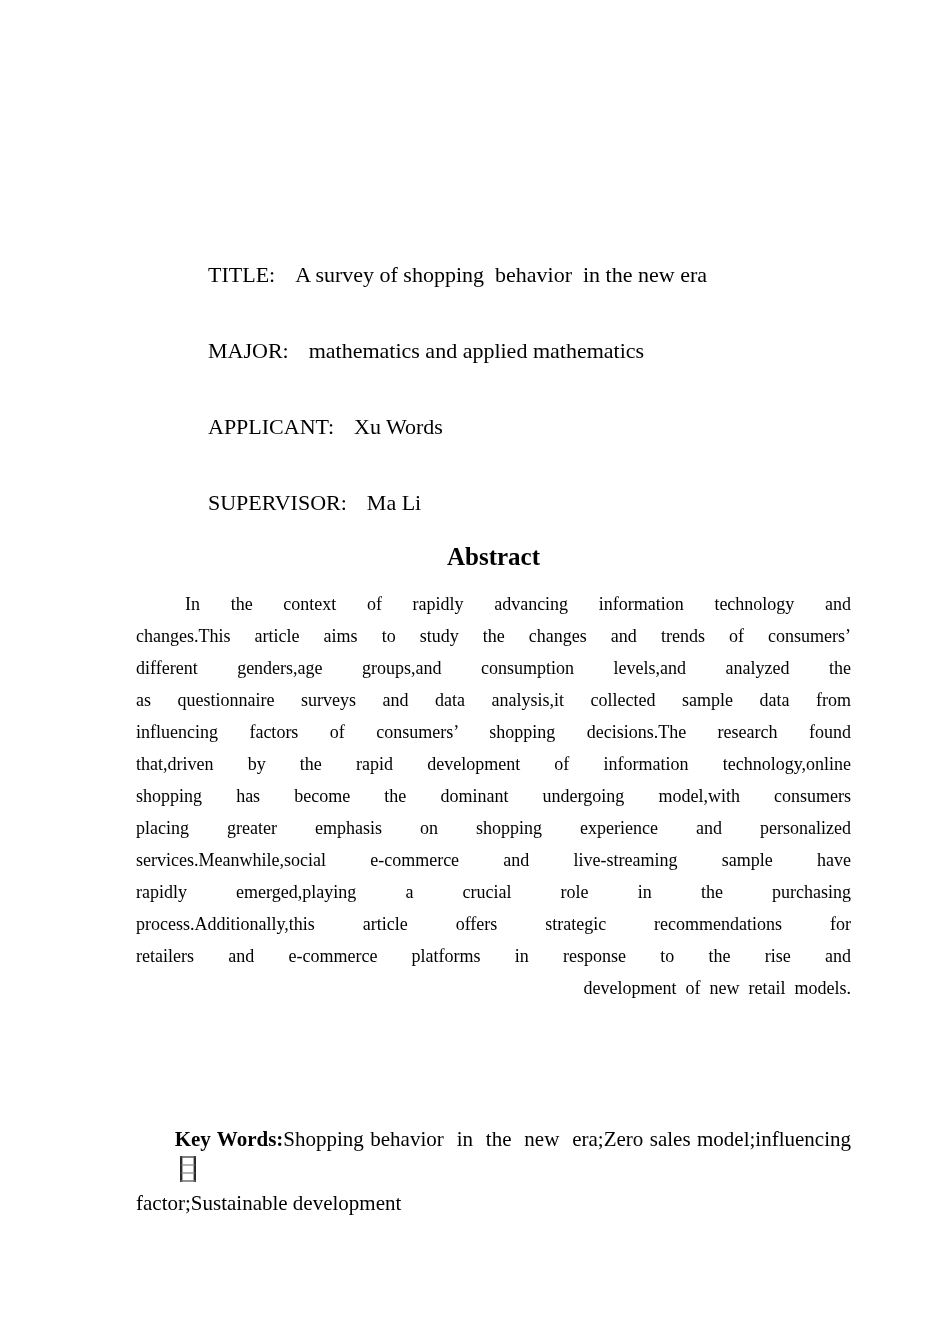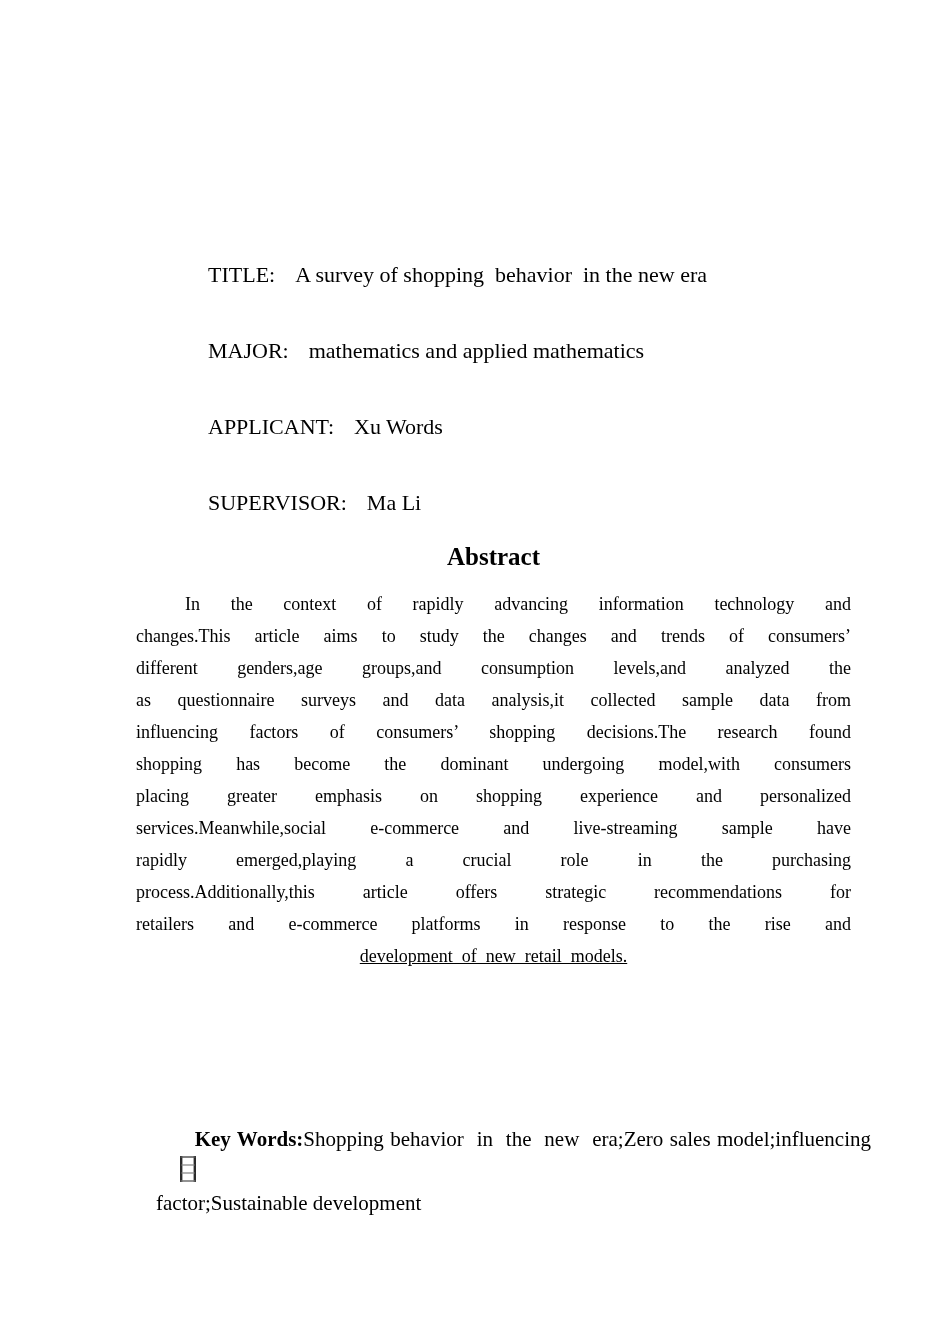--- a/index.html
+++ b/index.html
@@ -55,33 +55,31 @@
   }
   .abs-line {
     text-align: justify;
     text-align-last: justify;
     white-space: pre-wrap;
   }
   .abs-line.first-line {
     text-indent: 49px;
   }
   .abs-line.last-line {
-    text-align: center;
+    text-align: right;
     text-align-last: auto;
-    text-decoration: underline;
   }
   
   .keywords-section {
     position: absolute;
     left: 136px;
     top: 1091px;
     width: 715px;
     font-size: 21px;
     line-height: 32px;
-    margin-left: 20px;
   }
   .kw-line1 {
     text-align: justify;
     text-align-last: justify;
     white-space: pre-wrap;
   }
   .kw-label {
     font-weight: bold;
   }
   .kw-line2 {
@@ -117,20 +115,21 @@
   </div>
 
   <div class="abstract-heading">Abstract</div>
 
   <div class="abstract-body">
     <div class="abs-line first-line">In the context of rapidly advancing information technology and</div>
     <div class="abs-line">changes.This article aims to study the changes and trends of consumers’</div>
     <div class="abs-line">different genders,age groups,and consumption levels,and analyzed the</div>
     <div class="abs-line">as questionnaire surveys and data analysis,it collected sample data from</div>
     <div class="abs-line">influencing factors of consumers’ shopping decisions.The research found</div>
+    <div class="abs-line">that,driven by the rapid development of information technology,online</div>
     <div class="abs-line">shopping has become the dominant undergoing model,with consumers</div>
     <div class="abs-line">placing greater emphasis on shopping experience and personalized</div>
     <div class="abs-line">services.Meanwhile,social e-commerce and live-streaming sample have</div>
     <div class="abs-line">rapidly emerged,playing a crucial role in the purchasing</div>
     <div class="abs-line">process.Additionally,this article offers strategic recommendations for</div>
     <div class="abs-line">retailers and e-commerce platforms in response to the rise and</div>
     <div class="abs-line last-line">development  of  new  retail  models.</div>
   </div>
 
   <div class="keywords-section">

